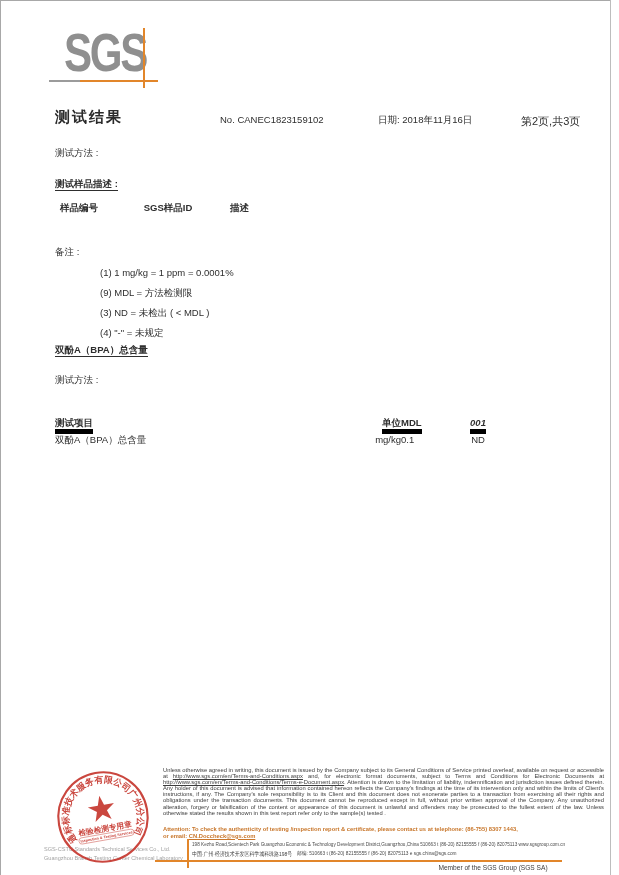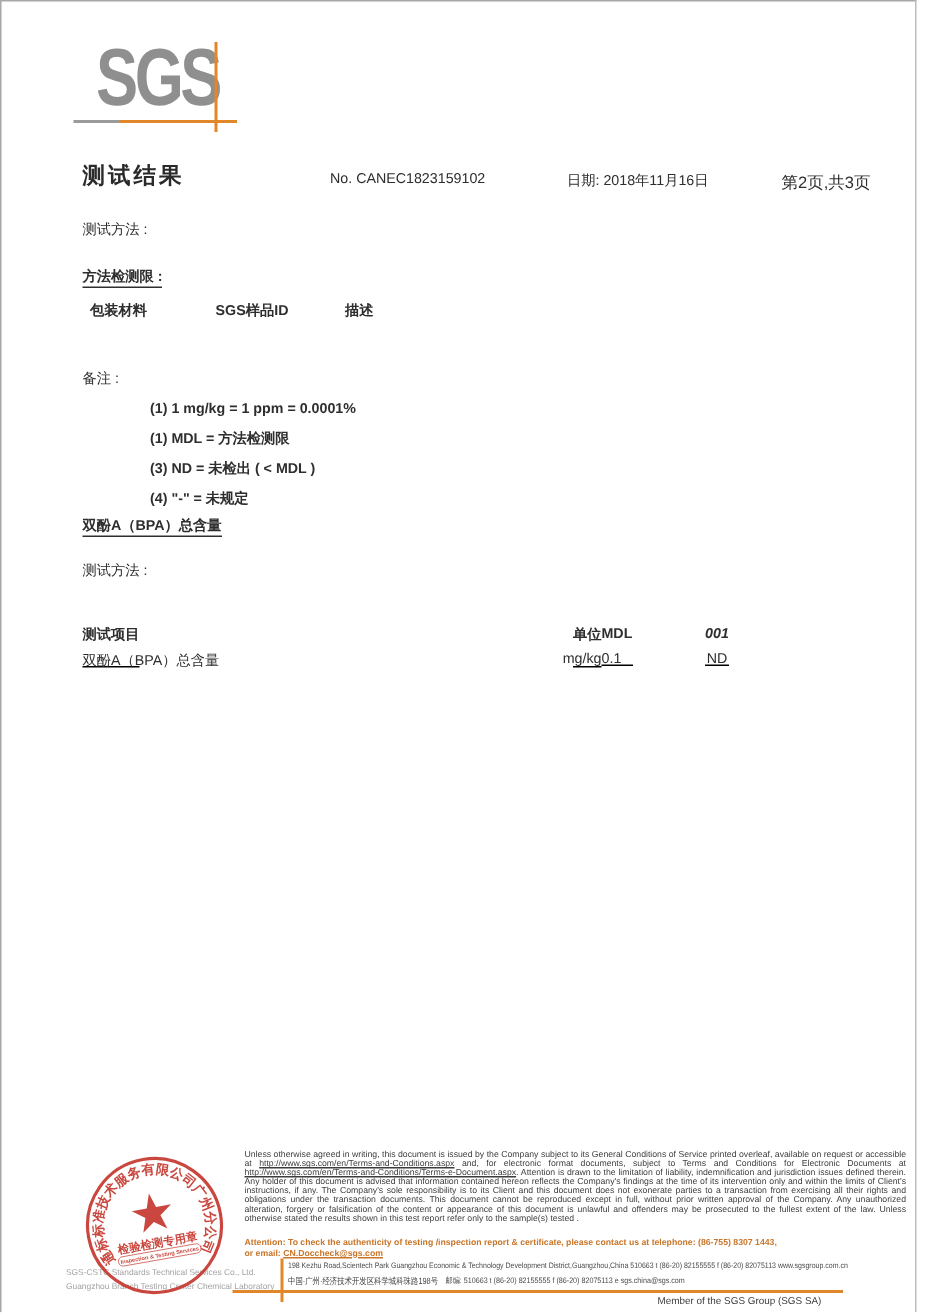--- a/index.html
+++ b/index.html
@@ -26,35 +26,35 @@
   .results-intro{left:55px;top:147px;font-size:9.5px;}
   .sample-title{left:55px;top:178px;font-size:9.5px;}
   
   .sample-table{left:40px;top:201px;font-size:9.5px;}
   .srow{display:flex;line-height:14px;margin-bottom:2px;}
   .st-c1{width:78px;text-align:center;}
   .st-c2{width:100px;text-align:center;}
   .st-c3{margin-left:12px;text-align:center;}
   
   .notes-label{left:55px;top:246px;font-size:9.5px;}
-  .notes{left:100px;top:263px;font-size:9.5px;font-weight:bold;}
+  .notes{left:100px;top:263px;font-size:9.5px;}
   .notes div{line-height:20px;}
   
   .bpa-title{left:55px;top:344px;font-size:9.5px;}
   .method-label{left:55px;top:374px;font-size:9.5px;}
   .method-text{left:100px;top:374px;width:464px;font-size:9.5px;line-height:19.5px;}
   
   .rt{left:55px;top:417px;width:452px;font-size:9.5px;}
   .rt-head{display:flex;font-weight:bold;}
   .rt-row{display:flex;margin-top:4px;}
   .rt-name{flex:1;}
   .rt-unit{width:52px;text-align:right;}
   .rt-mdl{width:48px;text-align:left;}
   .rt-001{width:58px;text-align:center;}
-  .rt-ul{border-bottom:1px solid #000000;padding-bottom:15px;}
+  .rt-ul{border-bottom:5px solid #000000;padding-bottom:1px;}
   .it{font-style:italic;}
   
   .disclaimer{left:163px;top:767px;width:441px;font-size:5.8px;line-height:6.1px;
               text-align:justify;color:#3d3d3d;}
   .seg-u{text-decoration:underline;}
   .attention{left:163px;top:826px;width:441px;font-size:5.8px;line-height:6.6px;
              color:#c8762a;font-weight:bold;}
   .company{left:44px;top:845px;font-size:5.6px;line-height:8.8px;color:#a3a3a3;}
   .addr1{left:192px;top:841px;font-size:5.3px;color:#4a4a4a;white-space:nowrap;
          transform:scaleX(0.88);transform-origin:left top;}
@@ -82,34 +82,34 @@
   <div class="abs logo-orange-seg"></div>
   <div class="abs logo-vline"></div>
 
   <div class="abs report-title">测试结果</div>
   <div class="abs report-no">No. CANEC1823159102</div>
   <div class="abs report-date">日期: 2018年11月16日</div>
   <div class="abs report-page">第2页,共3页</div>
 
   <div class="abs results-intro">测试方法 :</div>
 
-  <div class="abs sample-title"><span class="ut">方法检测限 :</span></div>
+  <div class="abs sample-title"><span class="ut">测试样品描述 :</span></div>
 
   <div class="abs sample-table">
     <div class="srow b">
-      <div class="st-c1">包装材料</div>
+      <div class="st-c1">样品编号</div>
       <div class="st-c2">SGS样品ID</div>
       <div class="st-c3">描述</div>
     </div>
   </div>
 
   <div class="abs notes-label">备注 :</div>
   <div class="abs notes">
     <div>(1) 1 mg/kg = 1 ppm = 0.0001%</div>
-    <div>(1) MDL = 方法检测限</div>
+    <div>(9) MDL = 方法检测限</div>
     <div>(3) ND = 未检出 ( &lt; MDL )</div>
     <div>(4) "-" = 未规定</div>
   </div>
 
   <div class="abs bpa-title"><span class="ut">双酚A（BPA）总含量</span></div>
   <div class="abs method-label">测试方法 :</div>
 
   <div class="abs rt">
     <div class="rt-head">
       <div class="rt-name"><span class="rt-ul">测试项目</span></div>

